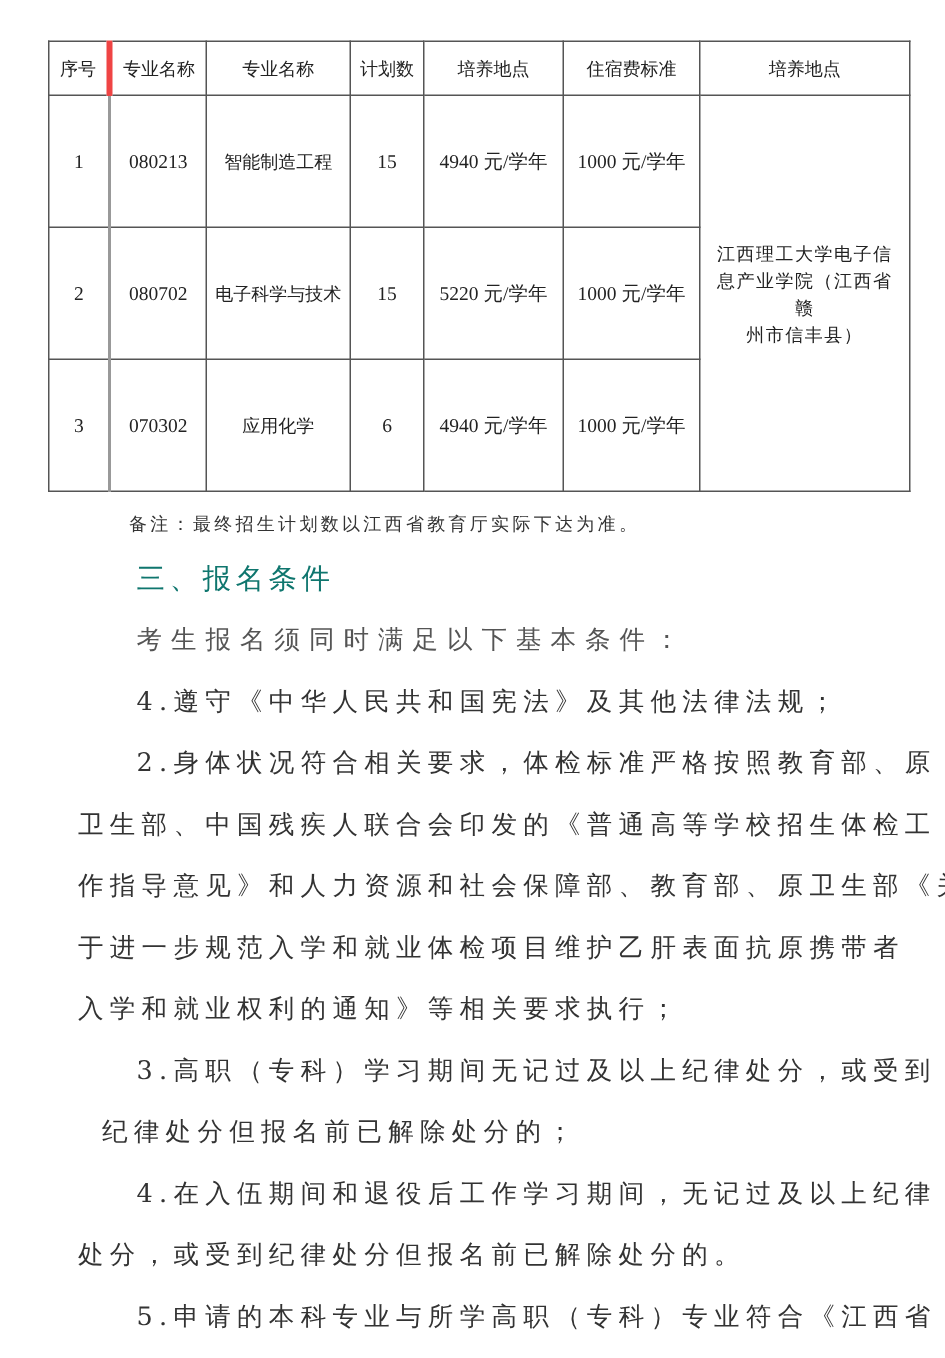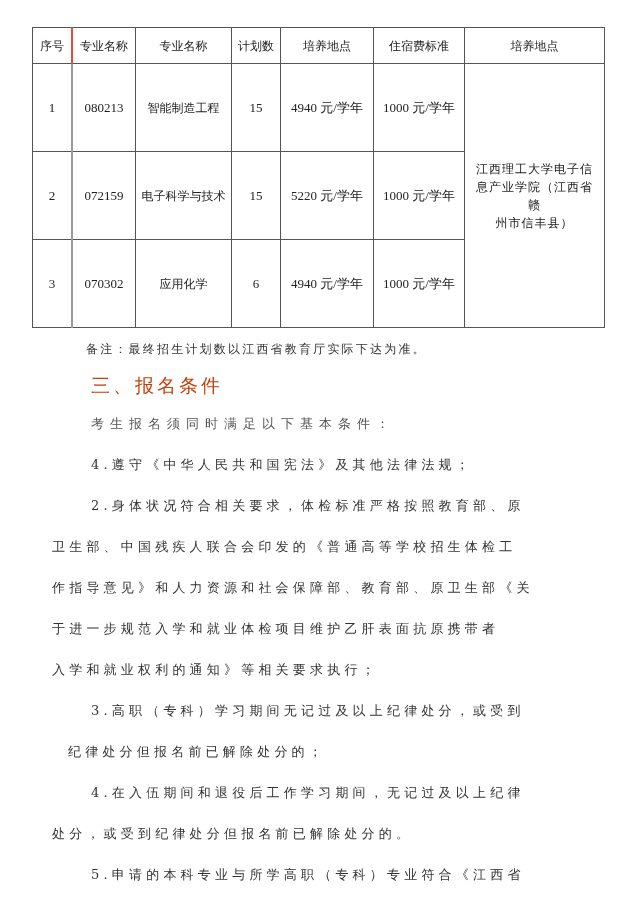--- a/index.html
+++ b/index.html
@@ -10,26 +10,26 @@
                 font-size: 12px; color: #222; }
   .plan-table th, .plan-table td { border: 1px solid #555; text-align: center; vertical-align: middle;
                 padding: 0 2px; line-height: 18px; }
   .plan-table th { height: 35px; font-weight: normal; }
   .plan-table td.row-cell { height: 87px; }
   .plan-table td.num { font-family: "Liberation Serif", "DejaVu Serif", serif; font-size: 13px; }
   .plan-table td.location { font-size: 12px; line-height: 18px; padding: 0 5px; letter-spacing: 1px; }
   .plan-table .c1 { width: 34px; } .plan-table .c2 { width: 58px; } .plan-table .c3 { width: 91px; }
   .plan-table .c4 { width: 44px; } .plan-table .c5 { width: 88px; } .plan-table .c6 { width: 86px; }
   .plan-table .c7 { width: 129px; }
-  .plan-table th.c1 { border-right: 2px solid #ef4444; }
+  .plan-table th.c1 { border-right: 4px solid #ef4444; }
   .plan-table td.c1 { border-right: 2px solid #999; }
-  .text-line { position: absolute; white-space: nowrap; font-size: 13px; letter-spacing: 4.2px; color: #333; }
+  .text-line { position: absolute; white-space: nowrap; font-size: 17px; letter-spacing: 4.2px; color: #333; }
   .note { left: 86px; top: 341px; font-size: 12px; letter-spacing: 2.2px; }
   .heading { left: 91px; top: 373px; font-family: "DejaVu Sans", "Liberation Sans", sans-serif;
-             font-size: 19px; letter-spacing: 3px; color: #c2410c; }
+             font-size: 19px; letter-spacing: 3px; color: #0f766e; }
   .intro { left: 91px; top: 415px; letter-spacing: 6px; color: #555; }
 </style>
 </head>
 <body>
 
 <table class="plan-table">
   <thead>
     <tr>
       <th class="c1">序号</th>
       <th class="c2">专业名称</th>
@@ -49,21 +49,21 @@
       <td class="c5 row-cell num">4940 元/学年</td>
       <td class="c6 row-cell num">1000 元/学年</td>
       <td class="c7 location" rowspan="3">
         <div>江西理工大学电子信</div>
         <div>息产业学院（江西省赣</div>
         <div>州市信丰县）</div>
       </td>
     </tr>
     <tr>
       <td class="c1 row-cell num">2</td>
-      <td class="c2 row-cell num">072159</td>
+      <td class="c2 row-cell num">080702</td>
       <td class="c3 row-cell">电子科学与技术</td>
       <td class="c4 row-cell num">15</td>
       <td class="c5 row-cell num">5220 元/学年</td>
       <td class="c6 row-cell num">1000 元/学年</td>
     </tr>
     <tr>
       <td class="c1 row-cell num">3</td>
       <td class="c2 row-cell num">070302</td>
       <td class="c3 row-cell">应用化学</td>
       <td class="c4 row-cell num">6</td>

